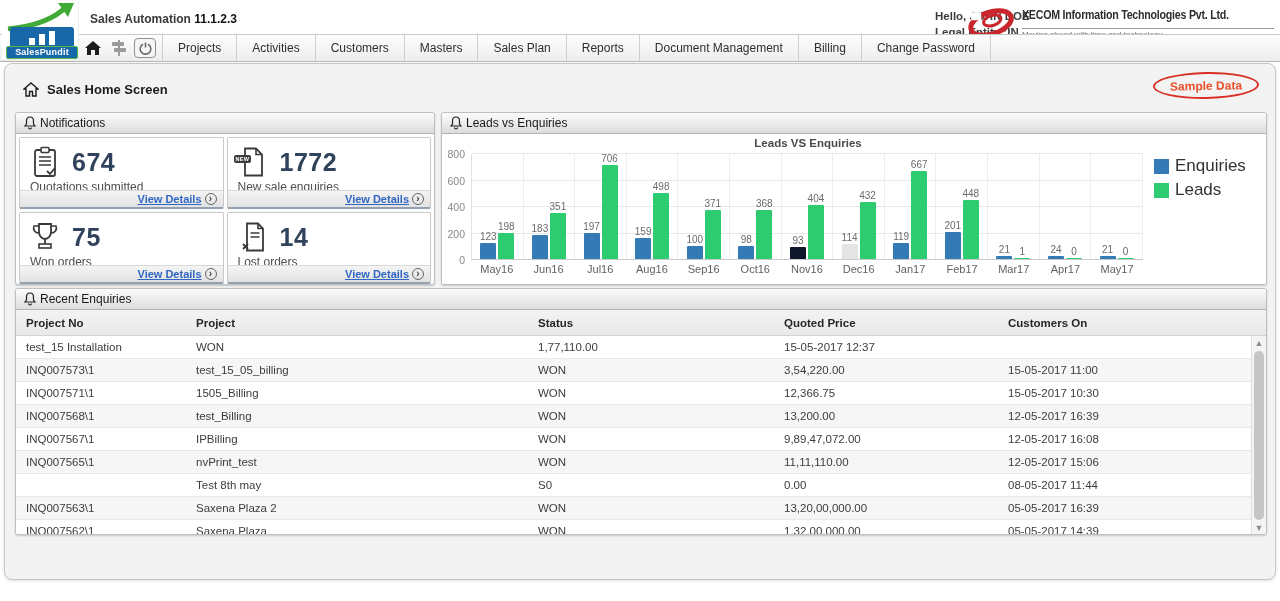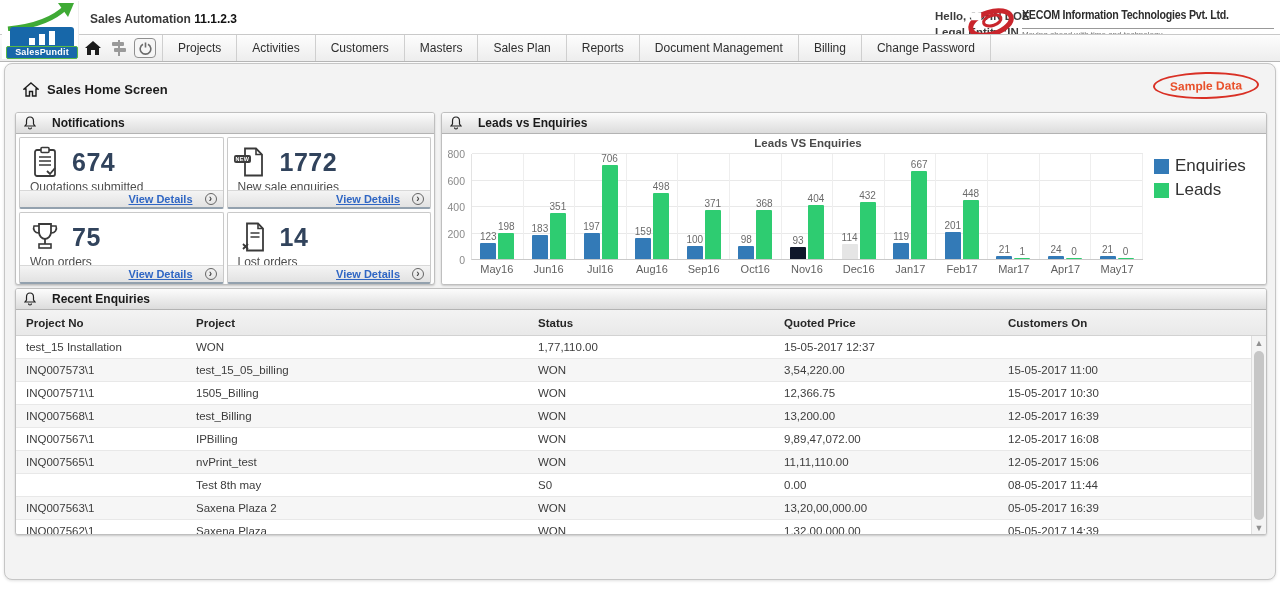--- a/index.html
+++ b/index.html
@@ -30,33 +30,33 @@
   .nav-tab { padding:0 15px; font-size:12px; color:#2e2e2e; display:flex; align-items:center; border-right:1px solid #cfcfcf; cursor:pointer; white-space:nowrap; }
   .help-icon { position:absolute; right:13px; top:39px; width:17px; height:17px; border:2px solid #5a5a5a; border-radius:50%; font-size:11px; font-weight:bold; color:#444; display:flex; align-items:center; justify-content:center; cursor:pointer; background:#fafafa; }
 
   
   .wrapper { position:absolute; left:4px; top:63px; width:1272px; height:517px; background:#f3f3f3; border:1px solid #c6c6c6; border-radius:8px; box-shadow:0 1px 3px rgba(0,0,0,.12); }
   .screen-title { position:absolute; left:18px; top:18px; display:flex; align-items:center; gap:8px; font-size:13px; font-weight:bold; color:#1c1c1c; }
   .sample-data { position:absolute; right:16px; top:8px; width:106px; height:27px; border:2px solid #d93025; border-radius:50%; color:#e8502a; font-size:12px; font-weight:bold; display:flex; align-items:center; justify-content:center; background:transparent; transform:rotate(-1deg); }
 
   
   .panel { position:absolute; background:#fdfdfd; border:1px solid #bfbfbf; border-radius:3px; box-shadow:0 1px 2px rgba(0,0,0,.18); overflow:hidden; }
-  .panel-header { height:21px; background:linear-gradient(#fcfcfc,#dcdcdc); border-bottom:1px solid #b3b3b3; display:flex; align-items:center; gap:16px; padding:0 8px; font-size:12px; font-weight:bold; color:#1a1a1a; }
+  .panel-header { height:21px; background:linear-gradient(#fcfcfc,#dcdcdc); border-bottom:1px solid #b3b3b3; display:flex; align-items:center; gap:4px; padding:0 8px; font-size:12px; font-weight:normal; color:#1a1a1a; }
   .panel-notifications { left:10px; top:48px; width:420px; height:173px; }
   .panel-chart { left:436px; top:48px; width:826px; height:173px; background:#fff; }
   .panel-table { left:10px; top:224px; width:1252px; height:247px; background:#fff; }
 
   
   .cards-grid { display:grid; grid-template-columns:1fr 1fr; grid-template-rows:72px 72px; gap:3px; padding:3px; }
   .card { position:relative; background:#fff; border:1px solid #c9c9c9; border-bottom:2px solid #93a1ae; border-radius:2px; overflow:hidden; }
   .card-top { display:flex; align-items:center; gap:12px; padding:7px 10px 0 10px; }
   .card-value { font-size:25px; font-weight:bold; color:#31435c; letter-spacing:.5px; }
   .card-label { padding:1px 10px 0 10px; font-size:12px; color:#4d4d4d; }
   .card-footer { position:absolute; left:0; right:0; bottom:0; height:17px; background:linear-gradient(#f4f4f4,#e2e2e2); border-top:1px solid #d8d8d8; display:flex; justify-content:flex-end; align-items:center; padding:0 6px; }
-  .view-details { display:flex; align-items:center; gap:12px; font-size:11px; color:#2f66c4; cursor:pointer; }
+  .view-details { display:flex; align-items:center; gap:3px; font-size:11px; color:#2f66c4; cursor:pointer; }
   .view-details .vd-text { text-decoration:underline; font-weight:bold; }
   .vd-circle { width:12px; height:12px; border:1px solid #666; border-radius:50%; color:#444; font-size:10px; line-height:10px; display:flex; align-items:center; justify-content:center; font-weight:bold; }
   .badge-new { position:absolute; left:-4px; top:10px; background:#3d3d3d; color:#fff; font-size:5.5px; font-weight:bold; padding:1px 2px; border-radius:2px; letter-spacing:.3px; }
   .card-icon { position:relative; width:30px; height:34px; flex:0 0 30px; display:flex; align-items:center; justify-content:center; }
 
   
   .chart-body { position:relative; height:150px; background:#fff; }
   .chart-title { position:absolute; left:30px; top:3px; width:672px; text-align:center; font-size:11.5px; font-weight:bold; color:#4a4a4a; }
   .chart-yticks { position:absolute; left:0; top:20px; width:25px; height:106px; }
   .chart-ytick { position:absolute; right:2px; font-size:10.5px; color:#8a8a8a; transform:translateY(50%); }

